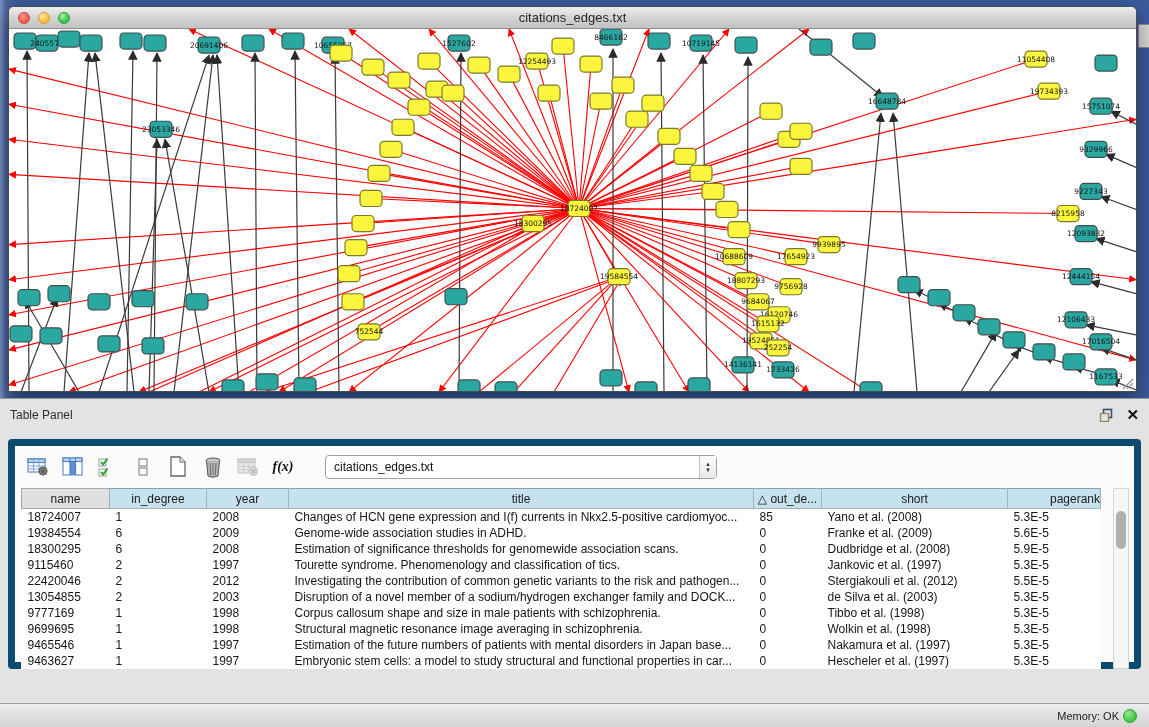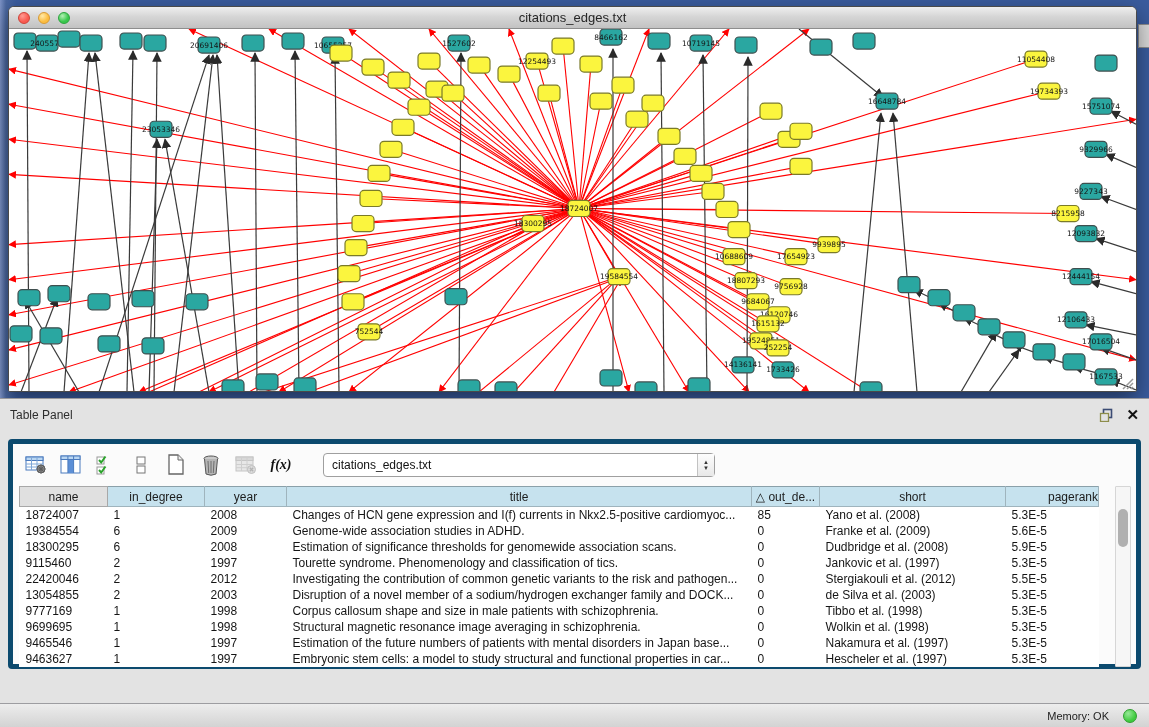--- a/index.html
+++ b/index.html
@@ -37,21 +37,21 @@
     position:absolute; left:0; top:398px; width:1149px; height:329px;
     background:#e3e3e3; border-top:1px solid #97979b;
   }
   .panel-header { height:28px; display:flex; align-items:center; padding:16px 10px; }
   .panel-title { font-size:12px; color:#2e2e2e; }
   .panel-header-buttons { margin-left:auto; display:flex; align-items:center; gap:12px; }
   .float-btn, .close-btn { cursor:default; display:flex; align-items:center; }
   .close-btn { font-size:15px; font-weight:bold; color:#111; line-height:14px; }
   .panel-body {
     position:absolute; left:8px; top:40px; width:1133px; height:230px;
-    background:#fbfbfb; border:5px solid #0c4a6e; border-radius:4px;
+    background:#fbfbfb; border:7px solid #0c4a6e; border-radius:4px;
   }
   .tp-toolbar { height:42px; display:flex; align-items:center; padding:0 10px; gap:9px; }
   .tbtn { width:26px; height:26px; display:flex; align-items:center; justify-content:center; border:none; background:transparent; }
   .fx { font-family:"Liberation Serif", serif; font-style:italic; font-weight:bold; font-size:14px; color:#111; }
   .combo {
     margin-left:20px; width:392px; height:24px; background:#fff;
     border:1px solid #9f9f9f; border-radius:4px; display:flex; align-items:center;
     font-size:12px; color:#111;
   }
   .combo-text { padding-left:8px; flex:1; }
@@ -82,21 +82,21 @@
   .segmented { display:inline-flex; border:1px solid #a7a7a7; border-radius:6px; overflow:hidden;
     background:#fff; height:21px; box-shadow:0 1px 0 rgba(255,255,255,.6); }
   .seg { padding:0 16px; font-size:13px; color:#1b1b1b; display:flex; align-items:center;
     border-left:1px solid #bcbcbc; background:#fdfdfd; }
   .seg:first-child { border-left:none; }
   .seg.selected { background:linear-gradient(#9d9d9d,#7f7f7f); color:#f4f4f4; }
   
   .status-bar {
     position:absolute; left:0; bottom:0; width:100%; height:24px;
     background:linear-gradient(#ededed,#d3d3d3); border-top:1px solid #9d9da1;
-    display:flex; align-items:center; justify-content:flex-end; padding-right:12px; gap:14px;
+    display:flex; align-items:center; justify-content:flex-end; padding-right:12px; gap:4px;
   }
   .mem-label { font-size:11px; color:#222; }
   .mem-dot { width:14px; height:14px; border-radius:50%;
     background:radial-gradient(circle at 35% 30%,#96e896,#3ecb3e 65%); border:1px solid #2e9e2e; }
 </style>
 </head>
 <body>
 
 <div class="bg-fragment"></div>
 

